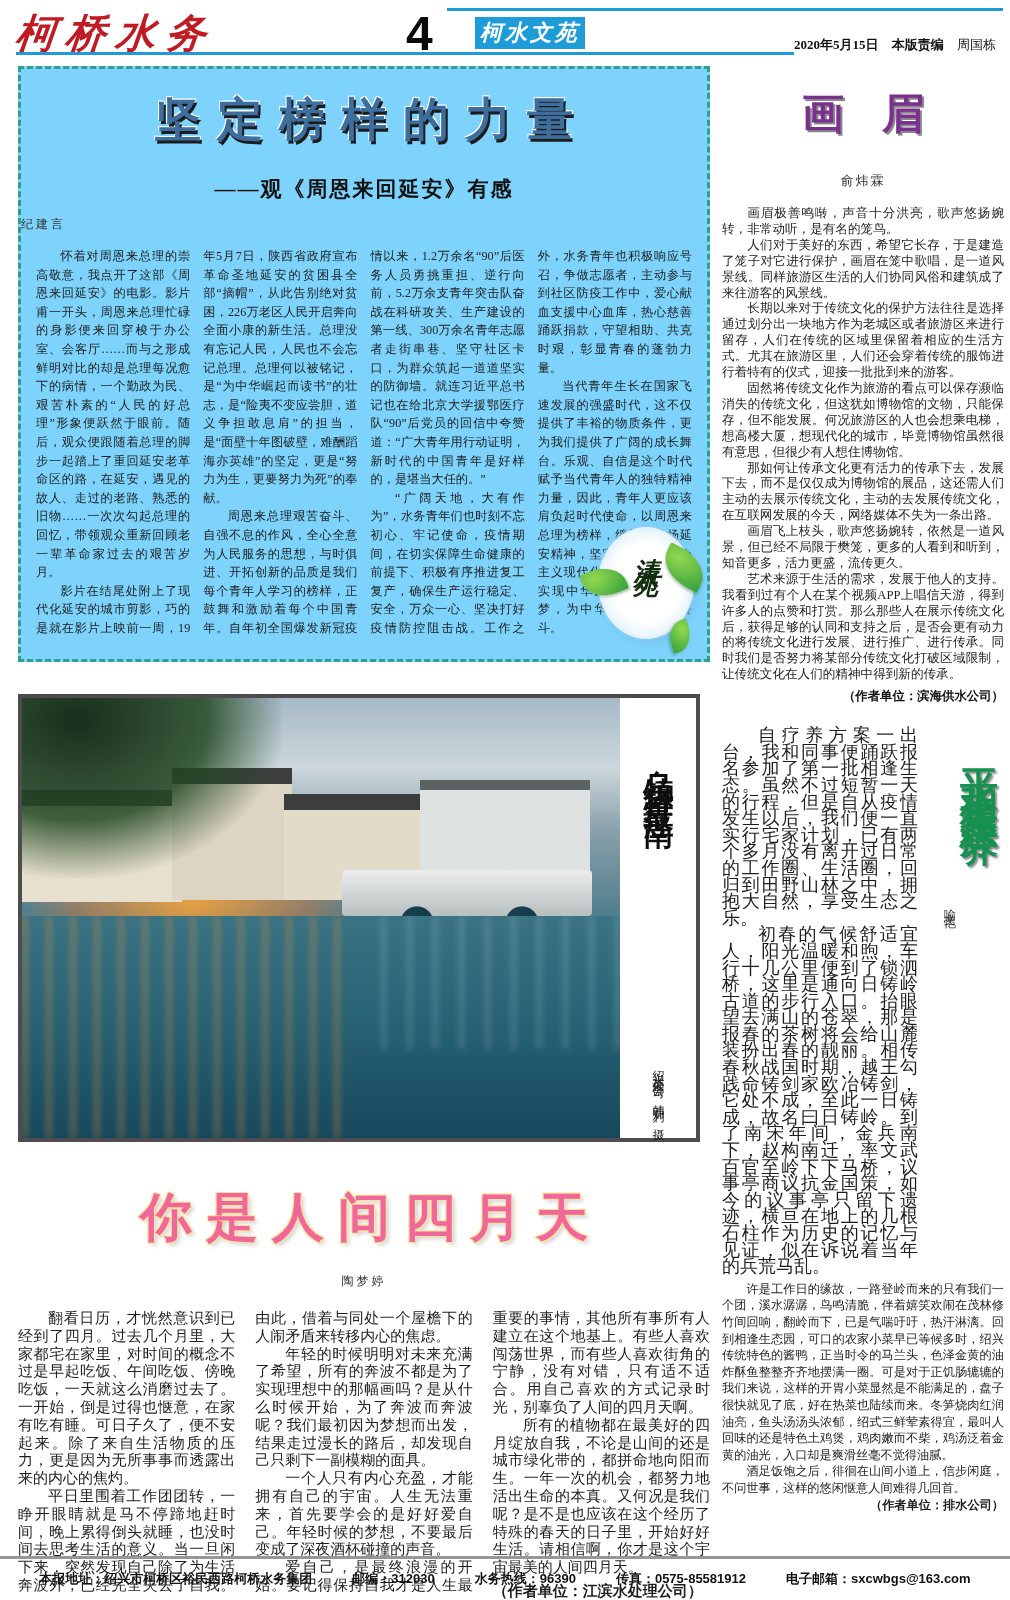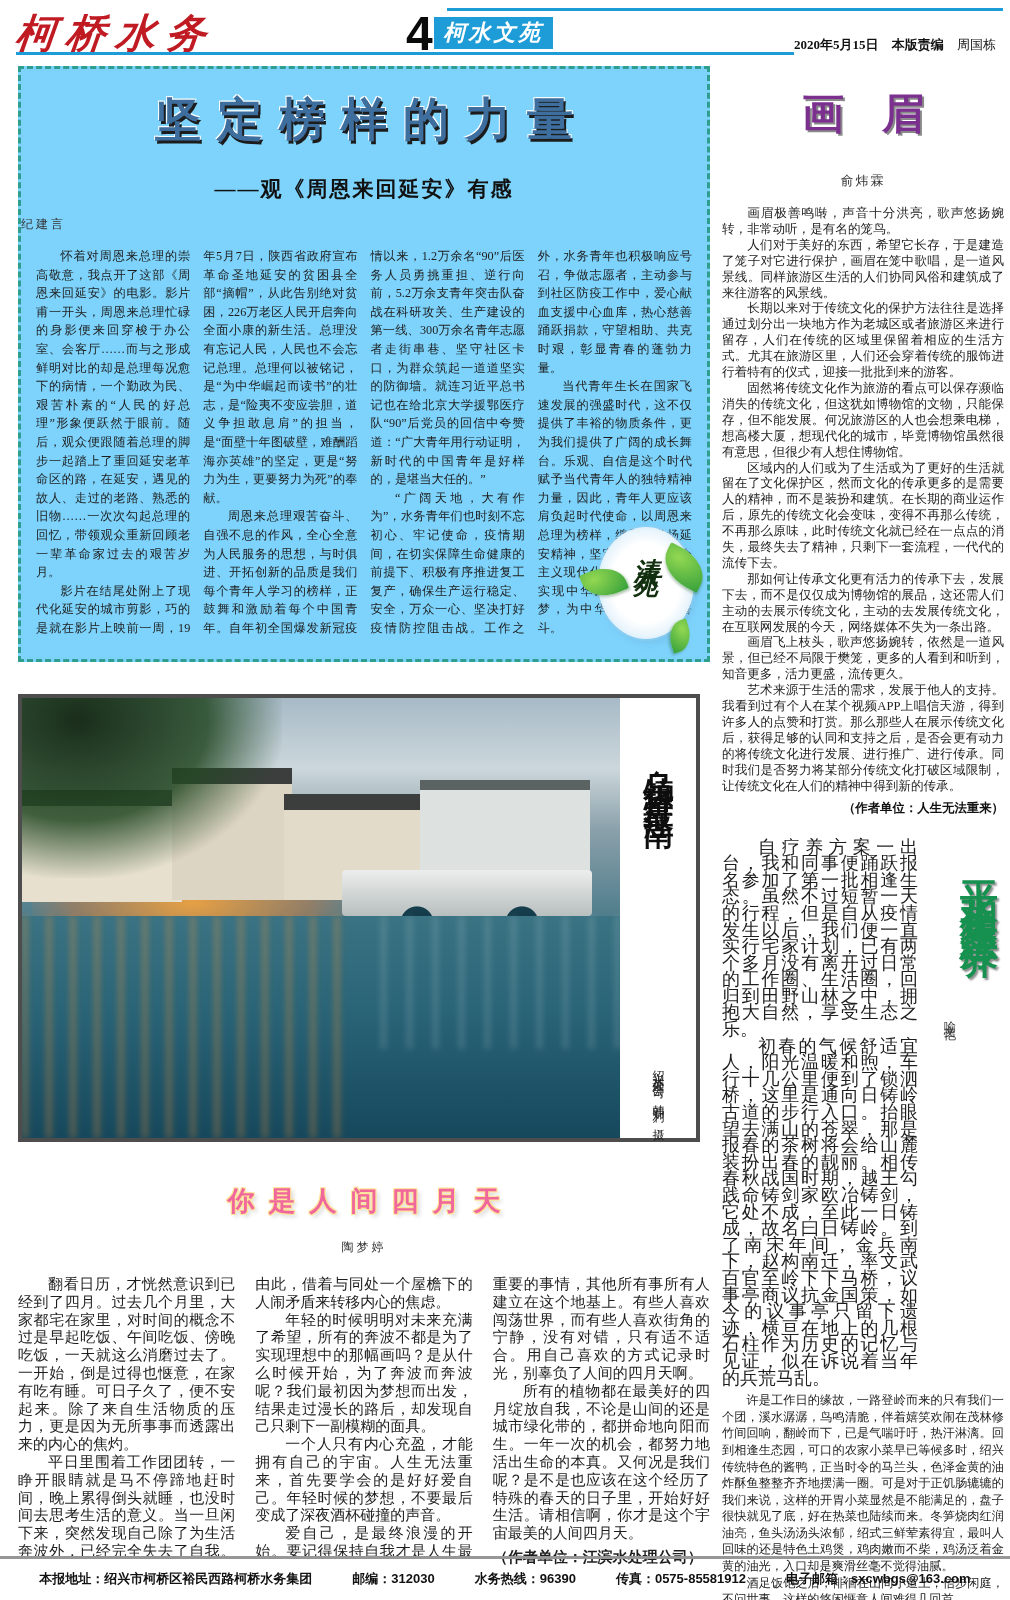--- a/index.html
+++ b/index.html
@@ -5,21 +5,21 @@
   * { margin:0; padding:0; box-sizing:border-box; }
   body { background:#e8e8e8; font-family:"Liberation Serif","DejaVu Serif",serif; }
   .page { position:relative; width:1010px; height:1600px; margin:0 auto; background:#ffffff; overflow:hidden; }
 
   
   .masthead { position:absolute; left:16px; top:6px; font-size:40px; font-weight:bold; font-style:italic;
               color:#c01a22; letter-spacing:10px; transform:skewX(-6deg); }
   .top-rule { position:absolute; left:447px; top:8px; width:556px; height:3px; background:#1e9cd7; }
   .page-num { position:absolute; left:406px; top:6px; font-size:48px; font-weight:bold;
               font-family:"Liberation Sans",sans-serif; color:#0a0a0a; }
-  .section-box { position:absolute; left:434px; top:17px; width:119px; height:32px; background:#1e9cd7;
+  .section-box { position:absolute; left:475px; top:17px; width:110px; height:32px; background:#1e9cd7;
               color:#fff; font-size:22px; font-weight:bold; font-style:italic; text-align:center;
               line-height:32px; letter-spacing:3px; }
   .header-rule { position:absolute; left:16px; top:52px; width:778px; height:3px; background:#1e9cd7; }
   .date-line { position:absolute; right:14px; top:36px; font-size:13px; color:#111; white-space:nowrap; }
   .date-line .b { font-weight:bold; }
   .date-line span { margin-left:10px; }
 
   
   .main-box { position:absolute; left:18px; top:66px; width:692px; height:596px;
               border:3px dashed #2f9e8f; background:#7dd3fc; }
@@ -74,21 +74,21 @@
   .photo-caption { width:76px; background:#fff; position:relative; }
   .caption-title { position:absolute; left:50%; top:48px; transform:translateX(-50%);
               writing-mode:vertical-rl; font-family:"Liberation Sans",sans-serif; font-weight:bold;
               font-size:30px; letter-spacing:8px; color:#0e0e0e; }
   .caption-credit { position:absolute; left:50%; bottom:16px; transform:translateX(-50%);
               writing-mode:vertical-rl; font-size:12px; letter-spacing:3px; color:#222; white-space:nowrap; }
   .caption-credit .gap { display:inline-block; height:14px; }
 
   
   .april { position:absolute; left:18px; top:1183px; width:692px; }
-  .april-title { text-align:center; padding-left:14px; font-size:27px; font-weight:bold; color:#f0679c;
+  .april-title { text-align:center; padding-left:14px; font-size:52px; font-weight:bold; color:#f0679c;
               letter-spacing:14px;
               text-shadow:1px 1px 0 #ffe49a, -1px -1px 0 #ffe49a, 1px -1px 0 #ffe49a, -1px 1px 0 #ffe49a, 3px 3px 4px rgba(0,0,0,.18); }
   .april-author { text-align:center; margin-top:20px; font-size:12px; color:#333; letter-spacing:3px; }
   .april-columns { margin-top:20px; column-count:3; column-gap:20px; font-size:15px; line-height:17.8px;
               text-align:justify; color:#1d1d1d; }
   .april-columns p { text-indent:2em; }
   .april-columns .attr { text-indent:0; text-align:left; font-weight:bold; margin-top:6px; }
 
   
   .right-col { position:absolute; left:722px; top:86px; width:282px; }
@@ -194,26 +194,25 @@
 
   <div class="right-col">
     <div class="huamei">
       <div class="huamei-title">画眉</div>
       <div class="huamei-author">俞炜霖</div>
       <div class="huamei-body">
         <p>画眉极善鸣啭，声音十分洪亮，歌声悠扬婉转，非常动听，是有名的笼鸟。</p>
         <p>人们对于美好的东西，希望它长存，于是建造了笼子对它进行保护，画眉在笼中歌唱，是一道风景线。同样旅游区生活的人们协同风俗和建筑成了来往游客的风景线。</p>
         <p>长期以来对于传统文化的保护方法往往是选择通过划分出一块地方作为老城区或者旅游区来进行留存，人们在传统的区域里保留着相应的生活方式。尤其在旅游区里，人们还会穿着传统的服饰进行着特有的仪式，迎接一批批到来的游客。</p>
         <p>固然将传统文化作为旅游的看点可以保存濒临消失的传统文化，但这犹如博物馆的文物，只能保存，但不能发展。何况旅游区的人也会想乘电梯，想高楼大厦，想现代化的城市，毕竟博物馆虽然很有意思，但很少有人想住博物馆。</p>
-        <p>区域内的人们或为了生活或为了更好的生活就留在了文化保护区，然而文化的传承更多的是需要人的精神，而不是装扮和建筑。在长期的商业运作后，原先的传统文化会变味，变得不再那么传统，不再那么原味，此时传统文化就已经在一点点的消失，最终失去了精神，只剩下一套流程，一代代的流传下去。</p>
         <p>那如何让传承文化更有活力的传承下去，发展下去，而不是仅仅成为博物馆的展品，这还需人们主动的去展示传统文化，主动的去发展传统文化，在互联网发展的今天，网络媒体不失为一条出路。</p>
         <p>画眉飞上枝头，歌声悠扬婉转，依然是一道风景，但已经不局限于樊笼，更多的人看到和听到，知音更多，活力更盛，流传更久。</p>
         <p>艺术来源于生活的需求，发展于他人的支持。我看到过有个人在某个视频APP上唱信天游，得到许多人的点赞和打赏。那么那些人在展示传统文化后，获得足够的认同和支持之后，是否会更有动力的将传统文化进行发展、进行推广、进行传承。同时我们是否努力将某部分传统文化打破区域限制，让传统文化在人们的精神中得到新的传承。</p>
       </div>
-      <div class="huamei-attr">（作者单位：人生无法重来）</div>
+      <div class="huamei-attr">（作者单位：滨海供水公司）</div>
     </div>
 
     <div class="pingshui">
       <div class="ps-top">
         <div class="ps-narrow">
           <p>自疗养方案一出台，我和同事便踊跃报名参加了第一批相逢生态。虽然不过短暂一天的行程，但是自从疫情发生以后，我们便一直实行宅家计划，已有两个多月没有离开过日常的工作圈、生活圈，回归到田野山林之中，拥抱大自然，享受生态之乐。</p>
           <p>初春的气候舒适宜人，阳光温暖和煦，车行十几公里便到了锁泗桥，这里是通向日铸岭古道的步行入口。抬眼望去满山的苍翠，那是报春的茶树将会给山麓装扮出春的靓丽。相传春秋战国时期，越王勾践命铸剑家欧冶铸剑，它处不成，至此一日铸成，故名曰日铸岭。到了南宋年间，金兵南下，赵构南迁，率文武百官至岭下下马桥，议事亭商议抗金国策，如今的议事亭只留下遗迹，横亘在地上的几根石柱作为历史的记忆与见证，似在诉说着当年的兵荒马乱。</p>
         </div>
         <div class="ps-side">
           <div class="ps-author">喻文恺</div>

